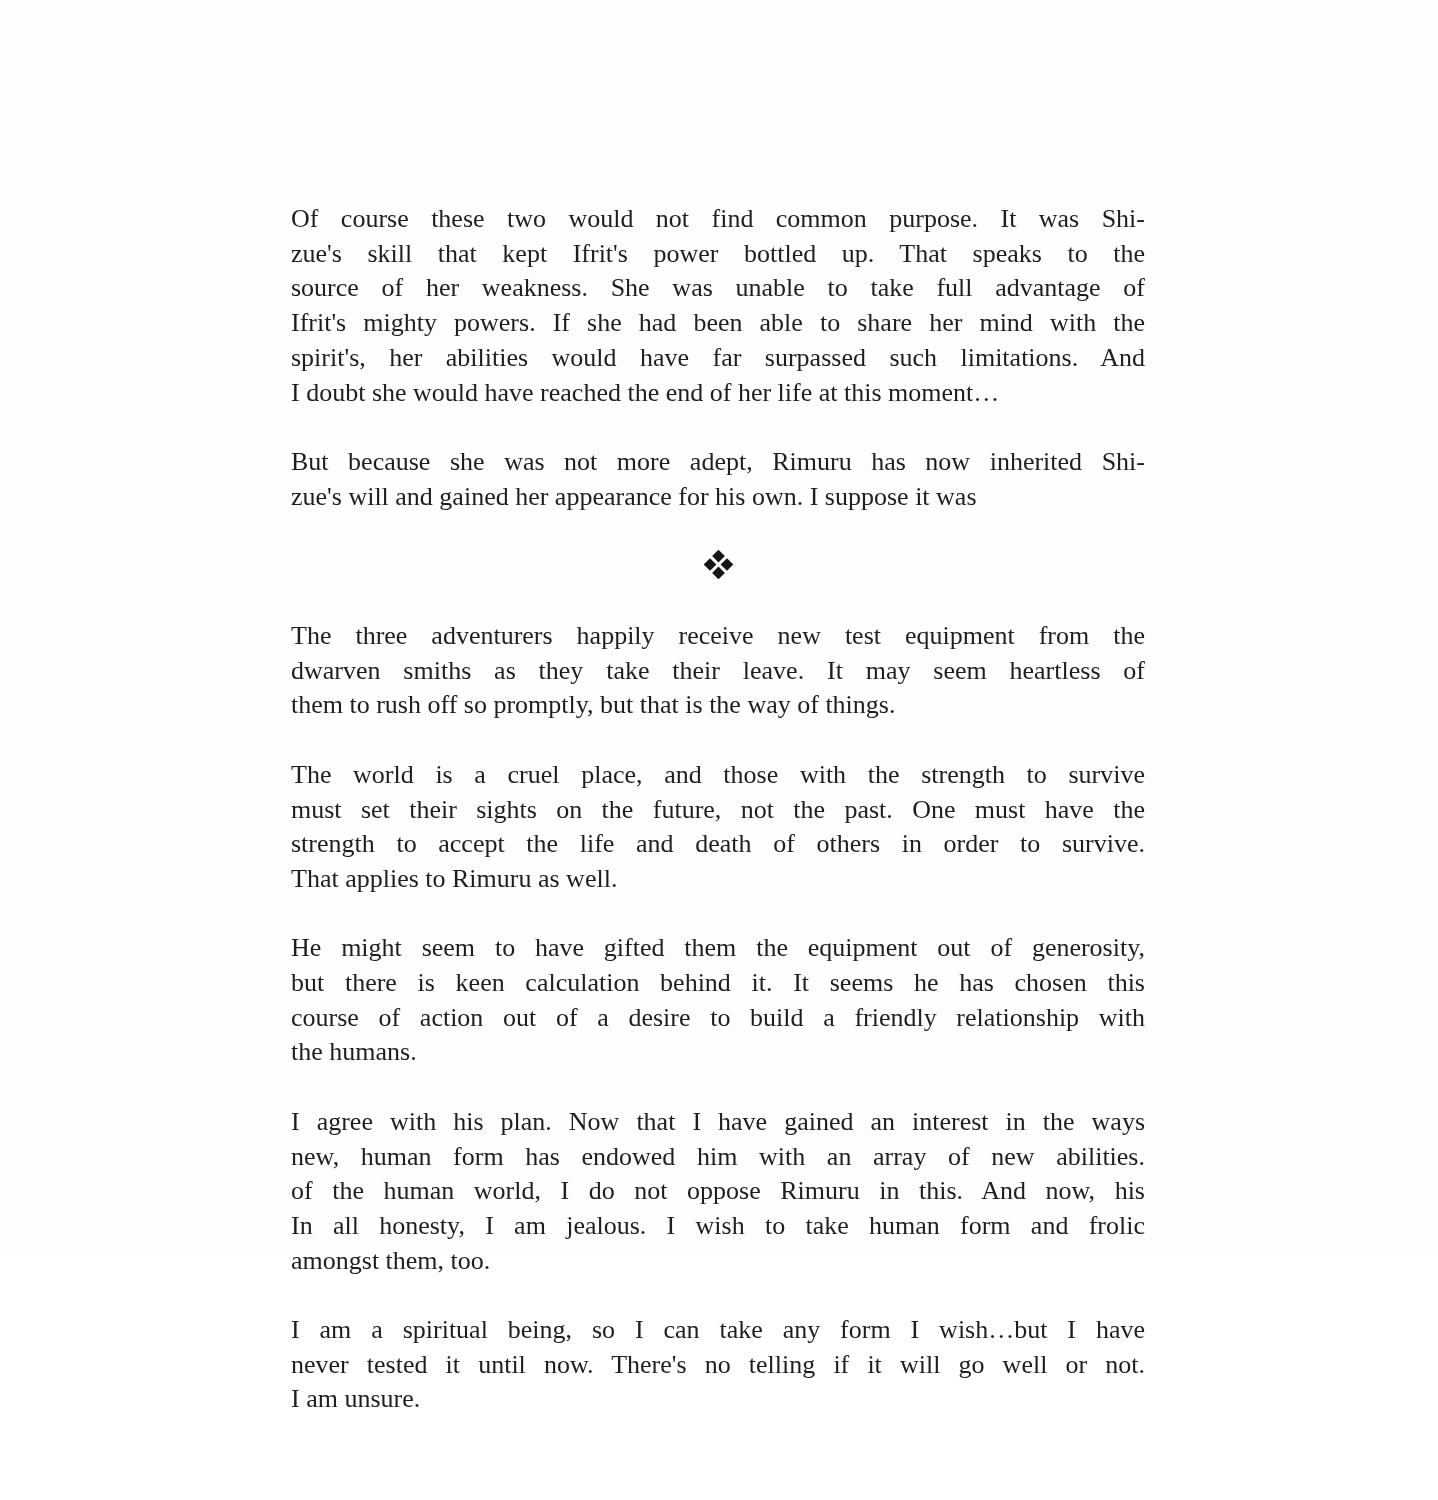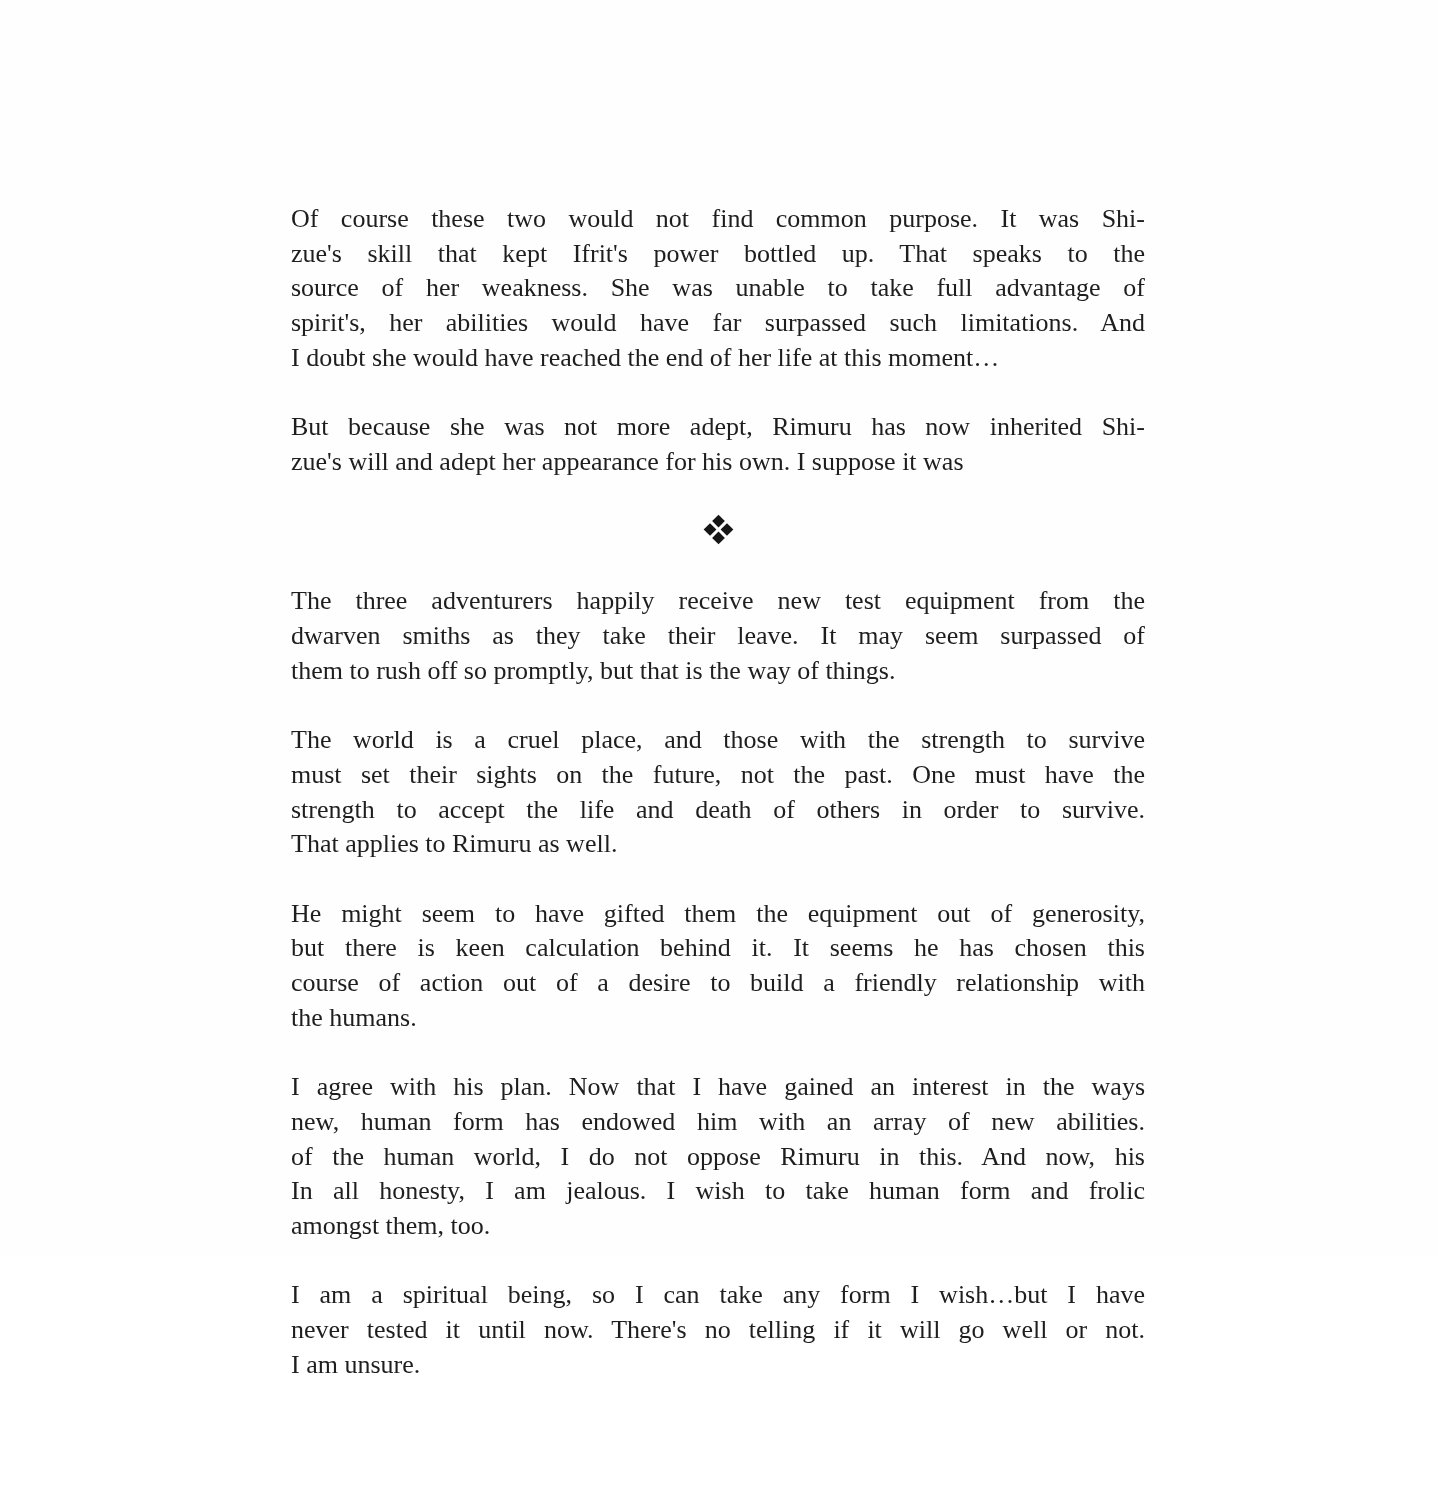--- a/index.html
+++ b/index.html
@@ -54,38 +54,39 @@
   }
 </style>
 </head>
 <body>
 
 <div class="book-page" style="background: rgb(254, 254, 254); color: rgb(30, 30, 30);">
     <div class="para">
       <div class="line">Of course these two would not find common purpose. It was Shi-</div>
       <div class="line">zue's skill that kept Ifrit's power bottled up. That speaks to the</div>
       <div class="line">source of her weakness. She was unable to take full advantage of</div>
+      <div class="line">Ifrit's mighty powers. If she had been able to share her mind with the</div>
       <div class="line">spirit's, her abilities would have far surpassed such limitations. And</div>
       <div class="line">I doubt she would have reached the end of her life at this moment…</div>
     </div>
     <div class="para">
       <div class="line">But because she was not more adept, Rimuru has now inherited Shi-</div>
-      <div class="line">zue's will and adept her appearance for his own. I suppose it was</div>
+      <div class="line">zue's will and gained her appearance for his own. I suppose it was</div>
     </div>
     <div class="divider">
       <span class="ornament">
         <span class="gem" style="background: rgb(22, 22, 22);"></span>
         <span class="gem" style="background: rgb(22, 22, 22);"></span>
         <span class="gem" style="background: rgb(22, 22, 22);"></span>
         <span class="gem" style="background: rgb(22, 22, 22);"></span>
       </span>
     </div>
     <div class="para">
       <div class="line">The three adventurers happily receive new test equipment from the</div>
-      <div class="line">dwarven smiths as they take their leave. It may seem surpassed of</div>
+      <div class="line">dwarven smiths as they take their leave. It may seem heartless of</div>
       <div class="line">them to rush off so promptly, but that is the way of things.</div>
     </div>
     <div class="para">
       <div class="line">The world is a cruel place, and those with the strength to survive</div>
       <div class="line">must set their sights on the future, not the past. One must have the</div>
       <div class="line">strength to accept the life and death of others in order to survive.</div>
       <div class="line">That applies to Rimuru as well.</div>
     </div>
     <div class="para">
       <div class="line">He might seem to have gifted them the equipment out of generosity,</div>

